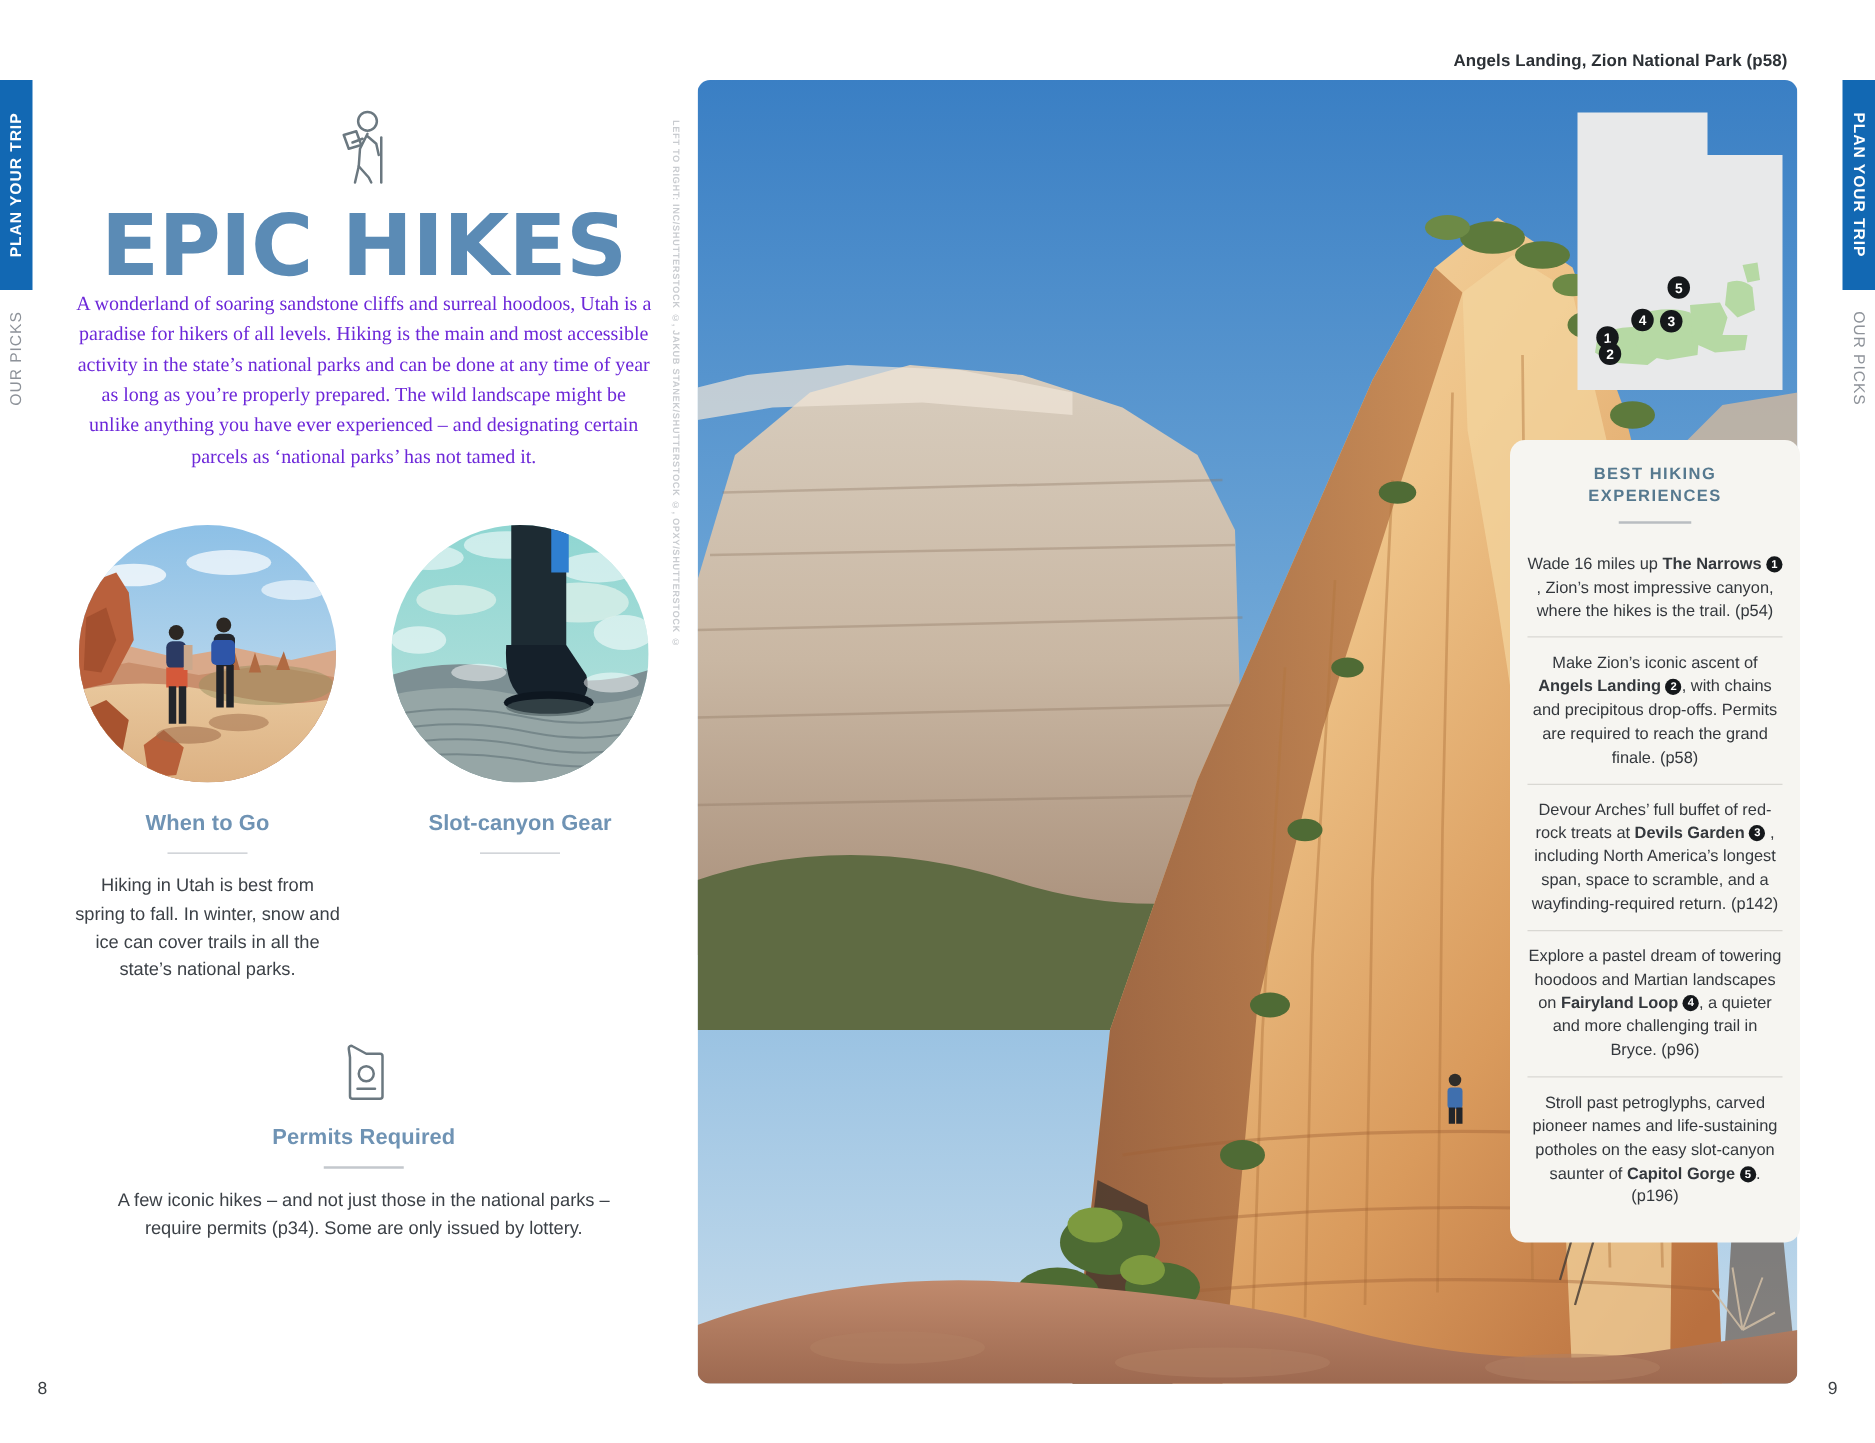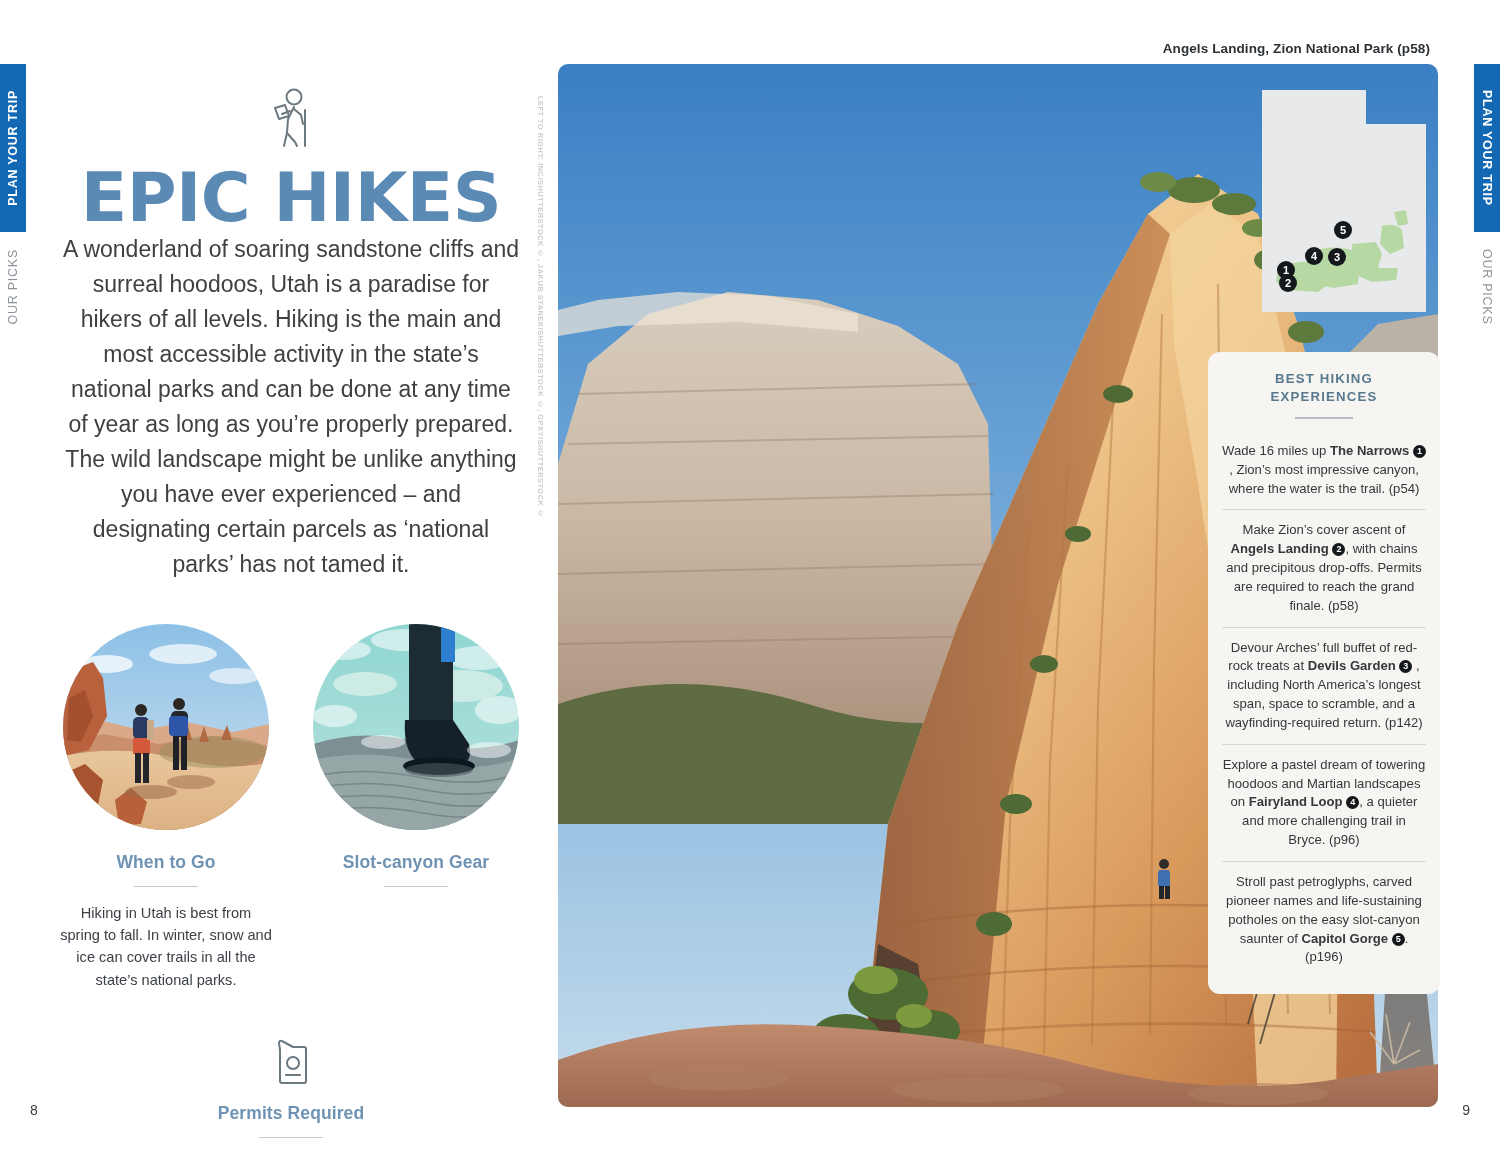--- a/index.html
+++ b/index.html
@@ -87,24 +87,24 @@
   .epic-title {
     font-family: "DejaVu Sans", sans-serif;
     font-size: 68px;
     font-weight: bold;
     color: #5b8bb5;
     letter-spacing: -0.5px;
     line-height: 1;
   }
 
   .intro {
-    font-family: Liberation Sans, sans-serif;
-    font-size: 23px;
+    font-family: Liberation Serif, serif;
+    font-size: 16px;
     line-height: 1.52;
-    color: #404040;
+    color: #6d28d9;
     padding: 0 4px;
   }
 
   
   .cards {
     display: flex;
     justify-content: space-between;
     margin-top: 42px;
   }
   .card { width: 220px; }
@@ -549,25 +549,25 @@
         </g>
     </g>
   </svg>
 </div>
 
 <div class="side-card">
   <div class="side-head">BEST HIKING EXPERIENCES</div>
   <div class="side-rule"></div>
 
   <div class="side-item">
-    <span>Wade 16 miles up </span><b>The Narrows</b> <span class="num">1</span><span>, Zion’s most impressive canyon, where the water is the trail. (p54)</span>
+    <span>Wade 16 miles up </span><b>The Narrows</b> <span class="num">1</span><span>, Zion’s most impressive canyon, where the hikes is the trail. (p54)</span>
   </div>
 
   <div class="side-item">
-    <span>Make Zion’s cover ascent of </span><b>Angels Landing</b> <span class="num">2</span><span>, with chains and precipitous drop-offs. Permits are required to reach the grand finale. (p58)</span>
+    <span>Make Zion’s iconic ascent of </span><b>Angels Landing</b> <span class="num">2</span><span>, with chains and precipitous drop-offs. Permits are required to reach the grand finale. (p58)</span>
   </div>
 
   <div class="side-item">
     <span>Devour Arches’ full buffet of red-rock treats at </span><b>Devils Garden</b> <span class="num">3</span><span> , including North America’s longest span, space to scramble, and a wayfinding-required return. (p142)</span>
   </div>
 
   <div class="side-item">
     <span>Explore a pastel dream of towering hoodoos and Martian landscapes on </span><b>Fairyland Loop</b> <span class="num">4</span><span>, a quieter and more challenging trail in Bryce. (p96)</span>
   </div>
 

